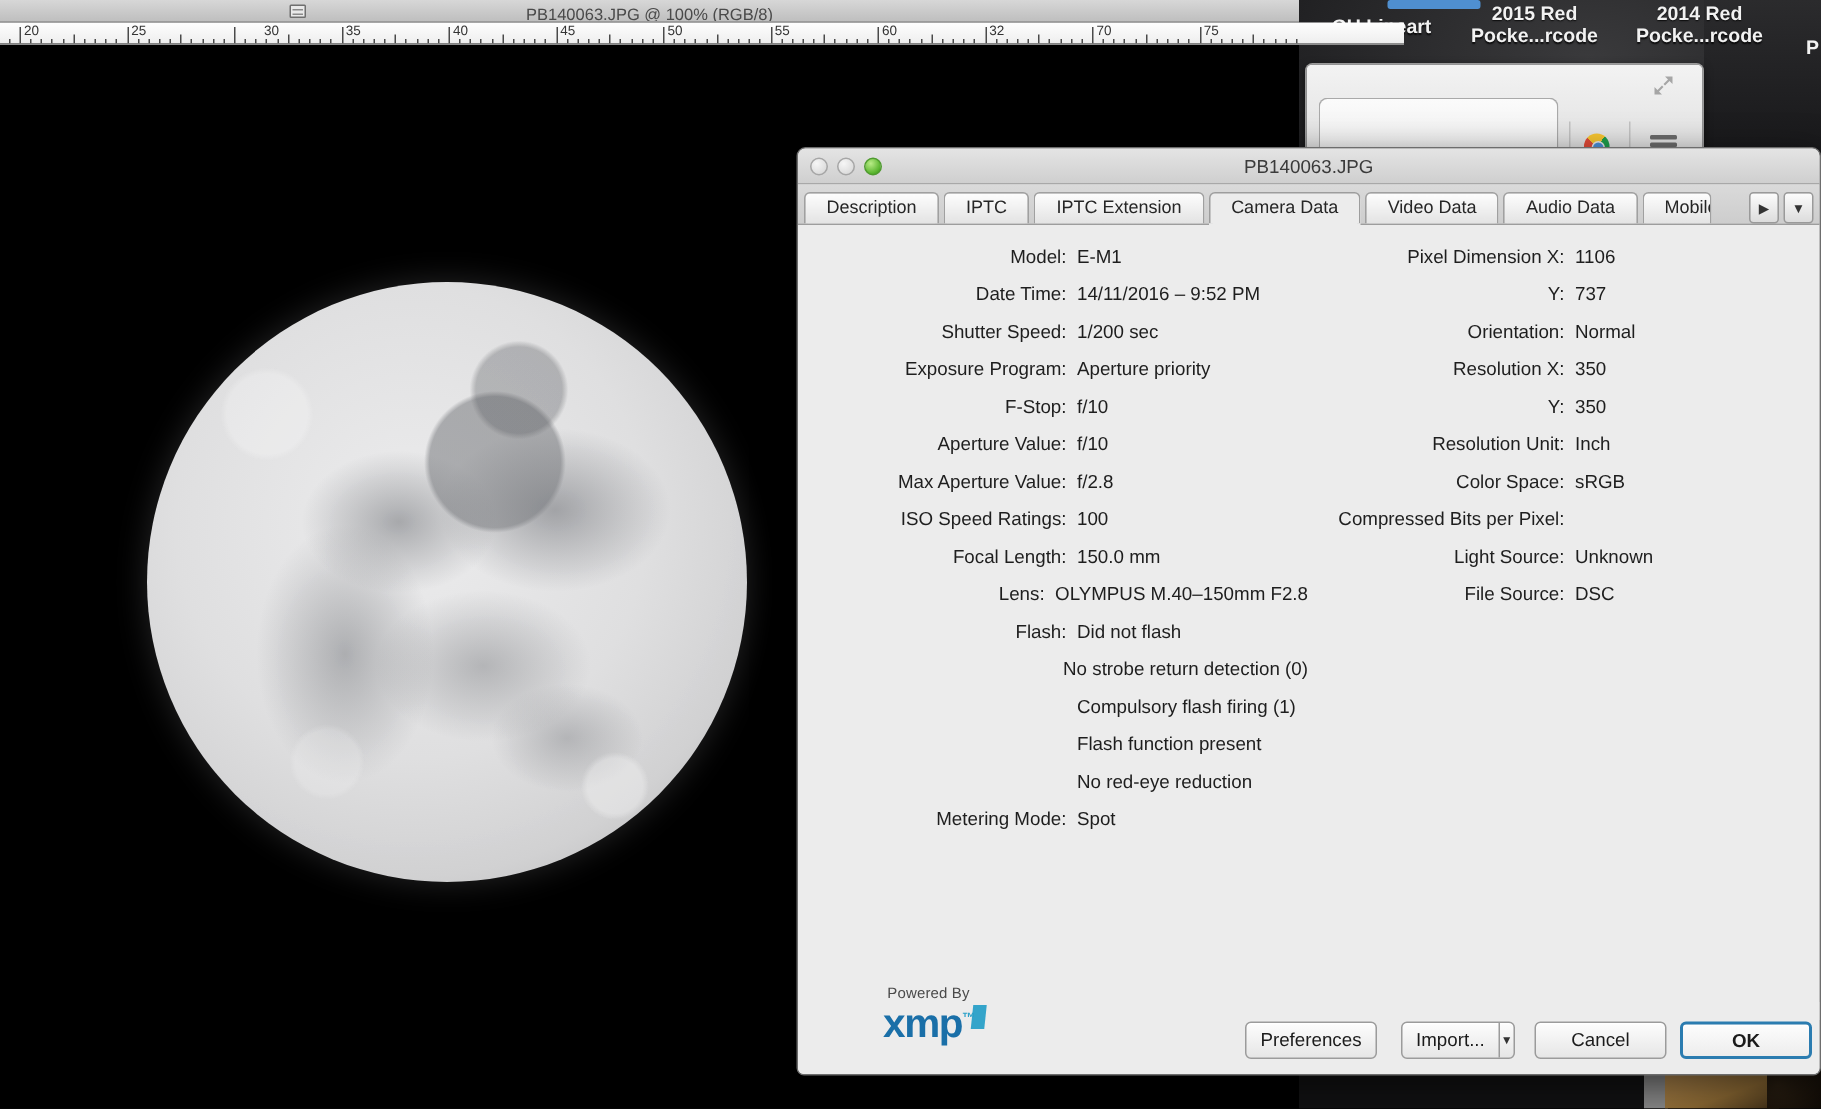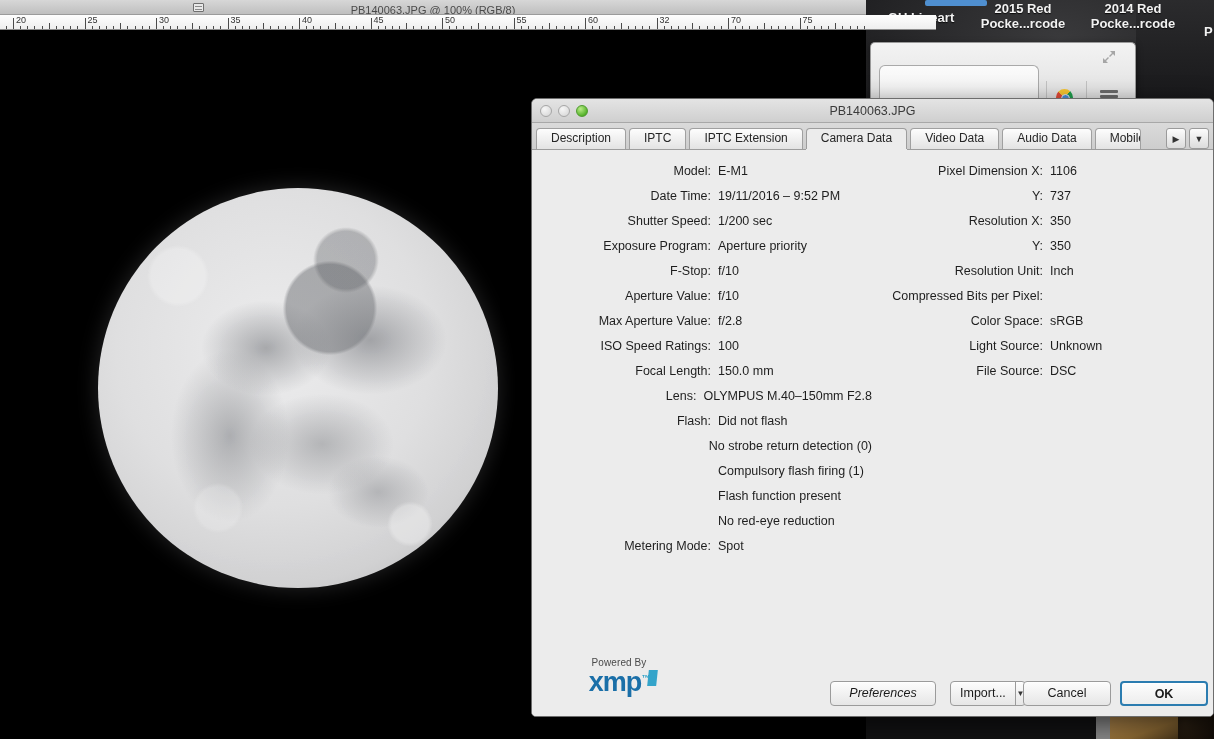--- a/index.html
+++ b/index.html
@@ -283,21 +283,21 @@
     border: 1px solid #9b9b9b;
     border-radius: 4px;
     box-shadow: 0 1px 0 rgba(255,255,255,.7) inset;
     cursor: default;
   }
   .btn.default {
     border: 2px solid #2b7cb0;
     background: linear-gradient(#fdfdfd, #ededed);
     font-weight: bold;
   }
-  .split { display: flex; padding: 0; margin-left: 16px; }
+  .split { display: flex; padding: 0; }
   .split .main-part { flex: 1; line-height: 23px; padding: 0 9px; }
   .split .arrow-part {
     width: 19px; border-left: 1px solid #9b9b9b;
     display: flex; align-items: center; justify-content: center;
     font-size: 8px; color: #333;
   }
 </style>
 </head>
 <body>
 
@@ -356,21 +356,21 @@
         <div class="tick minor" style="left: 91.65px;"></div>
         <div class="tick minor" style="left: 98.8px;"></div>
         <div class="tick minor" style="left: 105.95px;"></div>
         <div class="tick minor" style="left: 113.1px;"></div>
         <div class="tick mid" style="left: 120.25px;"></div>
         <div class="tick minor" style="left: 127.4px;"></div>
         <div class="tick minor" style="left: 134.55px;"></div>
         <div class="tick minor" style="left: 141.7px;"></div>
         <div class="tick minor" style="left: 148.85px;"></div>
         <div class="tick major" style="left: 156px;"></div>
-        <div class="rlabel" style="left: 159px;">30</div>
+        <div class="rlabel" style="left: 176px;">30</div>
         <div class="tick minor" style="left: 163.15px;"></div>
         <div class="tick minor" style="left: 170.3px;"></div>
         <div class="tick minor" style="left: 177.45px;"></div>
         <div class="tick minor" style="left: 184.6px;"></div>
         <div class="tick mid" style="left: 191.75px;"></div>
         <div class="tick minor" style="left: 198.9px;"></div>
         <div class="tick minor" style="left: 206.05px;"></div>
         <div class="tick minor" style="left: 213.2px;"></div>
         <div class="tick minor" style="left: 220.35px;"></div>
         <div class="tick major" style="left: 227.5px;"></div>
@@ -505,21 +505,21 @@
       </div>
 
     <div class="dlg-body">
       <div class="col col-left" id="left-col">
           <div class="row">
             <span class="lbl">Model:</span>
             <span class="val">E-M1</span>
           </div>
           <div class="row">
             <span class="lbl">Date Time:</span>
-            <span class="val">19/11/2016 – 9:52 PM</span>
+            <span class="val">14/11/2016 – 9:52 PM</span>
           </div>
           <div class="row">
             <span class="lbl">Shutter Speed:</span>
             <span class="val">1/200 sec</span>
           </div>
           <div class="row">
             <span class="lbl">Exposure Program:</span>
             <span class="val">Aperture priority</span>
           </div>
           <div class="row">
@@ -574,57 +574,61 @@
       <div class="col col-right" id="right-col">
           <div class="row">
             <span class="lbl">Pixel Dimension X:</span>
             <span class="val">1106</span>
           </div>
           <div class="row">
             <span class="lbl">Y:</span>
             <span class="val">737</span>
           </div>
           <div class="row">
+            <span class="lbl">Orientation:</span>
+            <span class="val">Normal</span>
+          </div>
+          <div class="row">
             <span class="lbl">Resolution X:</span>
             <span class="val">350</span>
           </div>
           <div class="row">
             <span class="lbl">Y:</span>
             <span class="val">350</span>
           </div>
           <div class="row">
             <span class="lbl">Resolution Unit:</span>
             <span class="val">Inch</span>
           </div>
           <div class="row">
+            <span class="lbl">Color Space:</span>
+            <span class="val">sRGB</span>
+          </div>
+          <div class="row">
             <span class="lbl">Compressed Bits per Pixel:</span>
             <span class="val"></span>
-          </div>
-          <div class="row">
-            <span class="lbl">Color Space:</span>
-            <span class="val">sRGB</span>
           </div>
           <div class="row">
             <span class="lbl">Light Source:</span>
             <span class="val">Unknown</span>
           </div>
           <div class="row">
             <span class="lbl">File Source:</span>
             <span class="val">DSC</span>
           </div>
         </div>
     </div>
 
     <div class="dlg-footer">
       <div class="xmp">
         <div class="pb">Powered By</div>
         <div class="mark"><span>xmp</span><span class="tm">™</span></div>
       </div>
 
-      <div class="btn" style="left:298px; width:106px;font-style:italic;">Preferences</div>
+      <div class="btn" style="left:298px; width:88px;">Preferences</div>
 
       <div class="btn split" style="left:402px; width:76px;">
         <span class="main-part">Import...</span>
         <span class="arrow-part">▼</span>
       </div>
 
       <div class="btn" style="left:491px; width:88px;">Cancel</div>
 
       <div class="btn default" style="left:588px; width:88px;">OK</div>
     </div>

